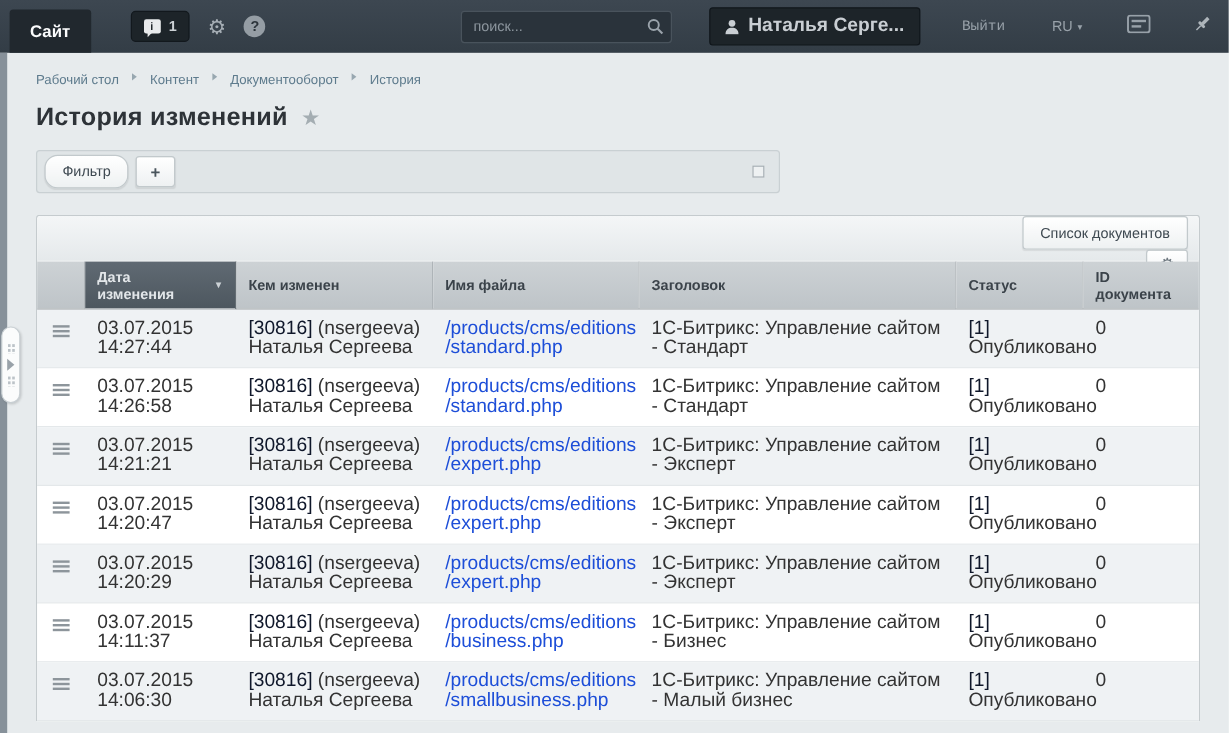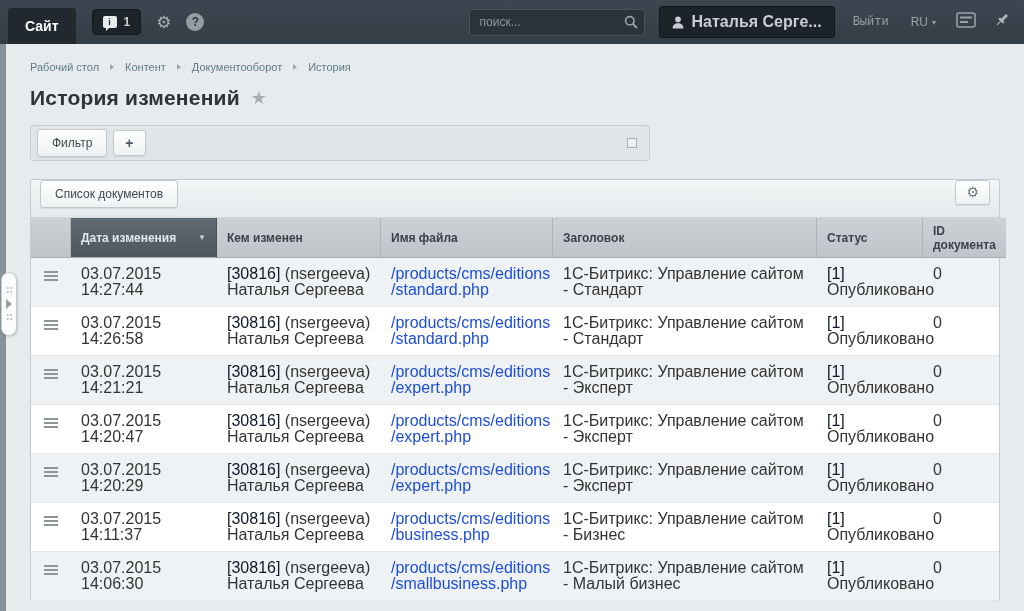--- a/index.html
+++ b/index.html
@@ -1,20 +1,20 @@
 <!DOCTYPE html>
 <html><head>
 <meta charset="utf-8">
 <style>
   * { margin:0; padding:0; box-sizing:border-box; }
   html,body { width:1024px; height:611px; overflow:hidden; }
   body { font-family:"Liberation Sans", sans-serif; background:#e7ebed; position:relative; }
 
   
-  .topbar { height:44px; background:linear-gradient(#3d4751,#333d46); display:flex; align-items:center; position:relative; }
+  .topbar { height:44px; background:linear-gradient(#3d4751,#333d46); display:flex; align-items:center; position:relative;gap:17px; }
   .tabs { display:flex; align-items:flex-end; align-self:flex-end; height:44px; margin-left:8px; }
   .tab { font-size:14px; font-weight:bold; border-radius:3px 3px 0 0; cursor:pointer; white-space:nowrap; }
   .tab-site { background:#21282e; color:#fbfcfd; padding:10px 17px 10px; margin-top:5px; align-self:flex-end; }
   .tab-admin { background:#fdfdfd; color:#25292d; padding:12px 21px 13px; margin-left:3px; align-self:flex-end; box-shadow:0 -1px 2px rgba(0,0,0,.25); }
   .topbar-icons { display:flex; align-items:center; gap:15px; margin-left:16px; }
   .notif-pill { background:#1d2429; border:1px solid #12181d; border-radius:4px; padding:5px 10px; display:flex; align-items:center; gap:7px; cursor:pointer; }
   .bubble { width:14px; height:12px; background:#e9ebed; border-radius:2px; position:relative; color:#20262b; font-size:9px; font-weight:bold; text-align:center; line-height:12px; }
   .bubble:after { content:""; position:absolute; left:3px; bottom:-3px; border:3px solid transparent; border-top-color:#e9ebed; border-left-color:#e9ebed; }
   .notif-count { color:#ccd1d5; font-size:12px; font-weight:bold; }
   .glyph-btn { color:#a6aeb5; font-size:17px; cursor:pointer; line-height:1; }
@@ -32,45 +32,45 @@
   .pin { margin:0 14px 0 18px; cursor:pointer; }
 
   
   .left-strip { position:absolute; left:0; top:44px; bottom:0; width:6px; background:#87919a; }
   .sidebar-toggle { position:absolute; left:1px; top:272px; width:16px; height:64px; background:#fbfcfc; border:1px solid #c8cfd3; border-radius:8px; display:flex; flex-direction:column; align-items:center; justify-content:center; gap:4px; cursor:pointer; box-shadow:1px 1px 2px rgba(0,0,0,.15); z-index:5; }
   .dots { width:7px; height:9px; background-image:radial-gradient(#bcc3c8 1px, transparent 1.3px); background-size:3.5px 4px; }
   .toggle-arrow { width:0; height:0; border-left:6px solid #99a2a9; border-top:5px solid transparent; border-bottom:5px solid transparent; }
 
   
   .content { margin-left:6px; padding:17px 24px 0 24px; }
-  .breadcrumb { display:flex; align-items:center; gap:11px; font-size:11px; }
+  .breadcrumb { display:flex; align-items:flex-start; gap:11px; font-size:11px; }
   .crumb { color:#5e7b8d; cursor:pointer; }
   .crumb-sep { width:0; height:0; border-left:4px solid #98a7b0; border-top:3px solid transparent; border-bottom:3px solid transparent; }
   .title-row { margin-top:13px; display:flex; align-items:center; }
   .page-title { font-size:21px; font-weight:bold; color:#2e3338; letter-spacing:.2px; }
   .fav-star { color:#a4adb2; font-size:18px; margin-left:11px; cursor:pointer; }
 
   
   .filter-panel { margin-top:15px; width:620px; height:36px; background:#e0e5e7; border:1px solid #c9d0d3; border-radius:3px; display:flex; align-items:center; padding:0 12px 0 6px; }
   .btn { background:linear-gradient(#ffffff,#eef1f2); border:1px solid #c2c9cc; border-radius:3px; font-size:12px; color:#3e4951; padding:6px 14px; cursor:pointer; box-shadow:0 1px 1px rgba(0,0,0,.08); font-family:"Liberation Sans", sans-serif; }
-  .filter-btn { font-weight:normal; }
+  .filter-btn { font-weight:normal;border-radius:11px; }
   .add-btn { margin-left:6px; padding:6px 11px; font-size:14px; line-height:12px; font-weight:bold; color:#4a555d; }
   .filter-square { margin-left:auto; width:10px; height:10px; border:1px solid #a7afb4; background:#eef1f2; cursor:pointer; }
 
   
   .grid-wrap { margin-top:18px; background:#fff; border:1px solid #c5cbce; border-bottom:none; border-radius:3px 3px 0 0; min-height:400px; }
-  .grid-toolbar { height:38px; background:linear-gradient(#f4f6f7,#e5e9eb); border-bottom:1px solid #d2d7da; border-radius:3px 3px 0 0; display:flex; align-items:flex-start; padding:0 9px; }
+  .grid-toolbar { height:38px; background:linear-gradient(#f4f6f7,#e5e9eb); border-bottom:1px solid #d2d7da; border-radius:3px 3px 0 0; display:flex; align-items:flex-end; padding:0 9px;flex-direction:column; }
   .gear-btn { margin-left:auto; padding:4px 10px 5px; font-size:14px; color:#6d777f; line-height:1; }
   .thead { display:flex; height:40px; }
   .th { background:linear-gradient(#cdd2d5,#bec4c8); border-right:1px solid #aeb4b8; border-bottom:1px solid #a6acb0; color:#3b434a; font-size:12px; font-weight:bold; padding:5px 10px; display:flex; align-items:center; line-height:14px; cursor:pointer; }
   .th:last-child { border-right:none; }
   .th-sorted { background:linear-gradient(#606a73,#4d575f); color:#e2e6e9; justify-content:space-between; border-right:1px solid #465058; }
   .sort-arrow { font-size:8px; color:#ccd2d6; margin-left:6px; }
   .c-menu { width:40px; flex:none; }
-  .c-date { width:146px; flex:none; }
+  .c-date { width:126px; flex:none; }
   .c-who { width:164px; flex:none; }
   .c-file { width:172px; flex:none; }
   .c-title { width:264px; flex:none; }
   .c-status { width:106px; flex:none; }
   .c-id { flex:1; }
   .tr { display:flex; min-height:48px; border-bottom:1px solid #e4e8ea; background:#fff; }
   .tr.alt { background:#eff2f4; }
   .td { padding:8px 10px; font-size:16px; color:#333; line-height:16px; }
   .td-menu { display:flex; align-items:flex-start; padding-top:13px; justify-content:center; cursor:pointer; }
   .ham { display:flex; flex-direction:column; gap:2px; }

